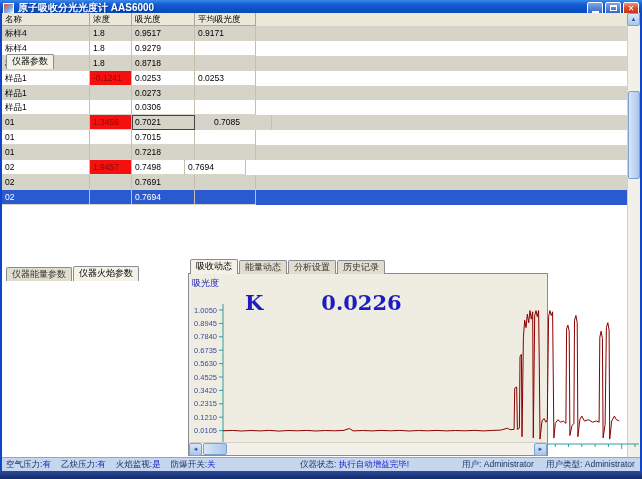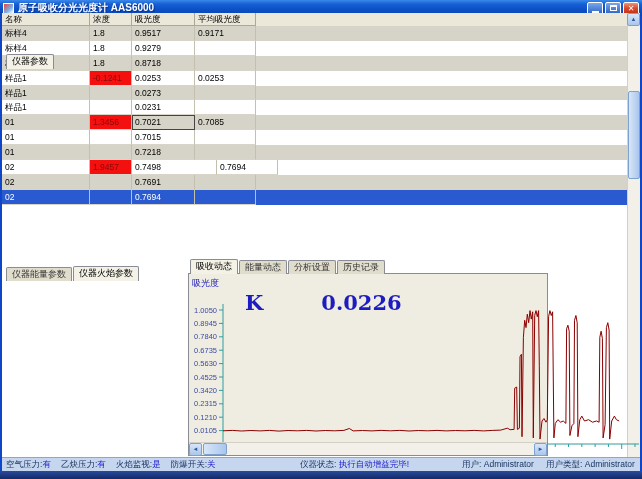--- a/index.html
+++ b/index.html
@@ -361,45 +361,45 @@
         </div>
         <div class="trow odd">
           <div class="tcell" style="width: 88px;">样品1</div>
           <div class="tcell" style="width: 42px;"></div>
           <div class="tcell" style="width: 63px;">0.0273</div>
           <div class="tcell" style="width: 61px;"></div>
         </div>
         <div class="trow even">
           <div class="tcell" style="width: 88px;">样品1</div>
           <div class="tcell" style="width: 42px;"></div>
-          <div class="tcell" style="width: 63px;">0.0231</div>
+          <div class="tcell" style="width: 63px;">0.0306</div>
           <div class="tcell" style="width: 61px;"></div>
         </div>
         <div class="trow odd">
           <div class="tcell" style="width: 88px;">01</div>
           <div class="tcell red" style="width: 42px;">1.3456</div>
           <div class="tcell focus" style="width: 63px;">0.7021</div>
-          <div class="tcell" style="width: 61px;">0.7085</div>
+          <div class="tcell" style="width: 61px; margin-left: 16px;">0.7085</div>
         </div>
         <div class="trow even">
           <div class="tcell" style="width: 88px;">01</div>
           <div class="tcell" style="width: 42px;"></div>
           <div class="tcell" style="width: 63px;">0.7015</div>
           <div class="tcell" style="width: 61px;"></div>
         </div>
         <div class="trow odd">
           <div class="tcell" style="width: 88px;">01</div>
           <div class="tcell" style="width: 42px;"></div>
           <div class="tcell" style="width: 63px;">0.7218</div>
           <div class="tcell" style="width: 61px;"></div>
         </div>
         <div class="trow even">
           <div class="tcell" style="width: 88px;">02</div>
           <div class="tcell red" style="width: 42px;">1.9457</div>
-          <div class="tcell" style="width: 85px;">0.7498</div>
+          <div class="tcell" style="width: 53px;">0.7498</div>
           <div class="tcell" style="width: 61px;">0.7694</div>
         </div>
         <div class="trow odd">
           <div class="tcell" style="width: 88px;">02</div>
           <div class="tcell" style="width: 42px;"></div>
           <div class="tcell" style="width: 63px;">0.7691</div>
           <div class="tcell" style="width: 61px;"></div>
         </div>
         <div class="trow sel">
           <div class="tcell" style="width: 88px;">02</div>

